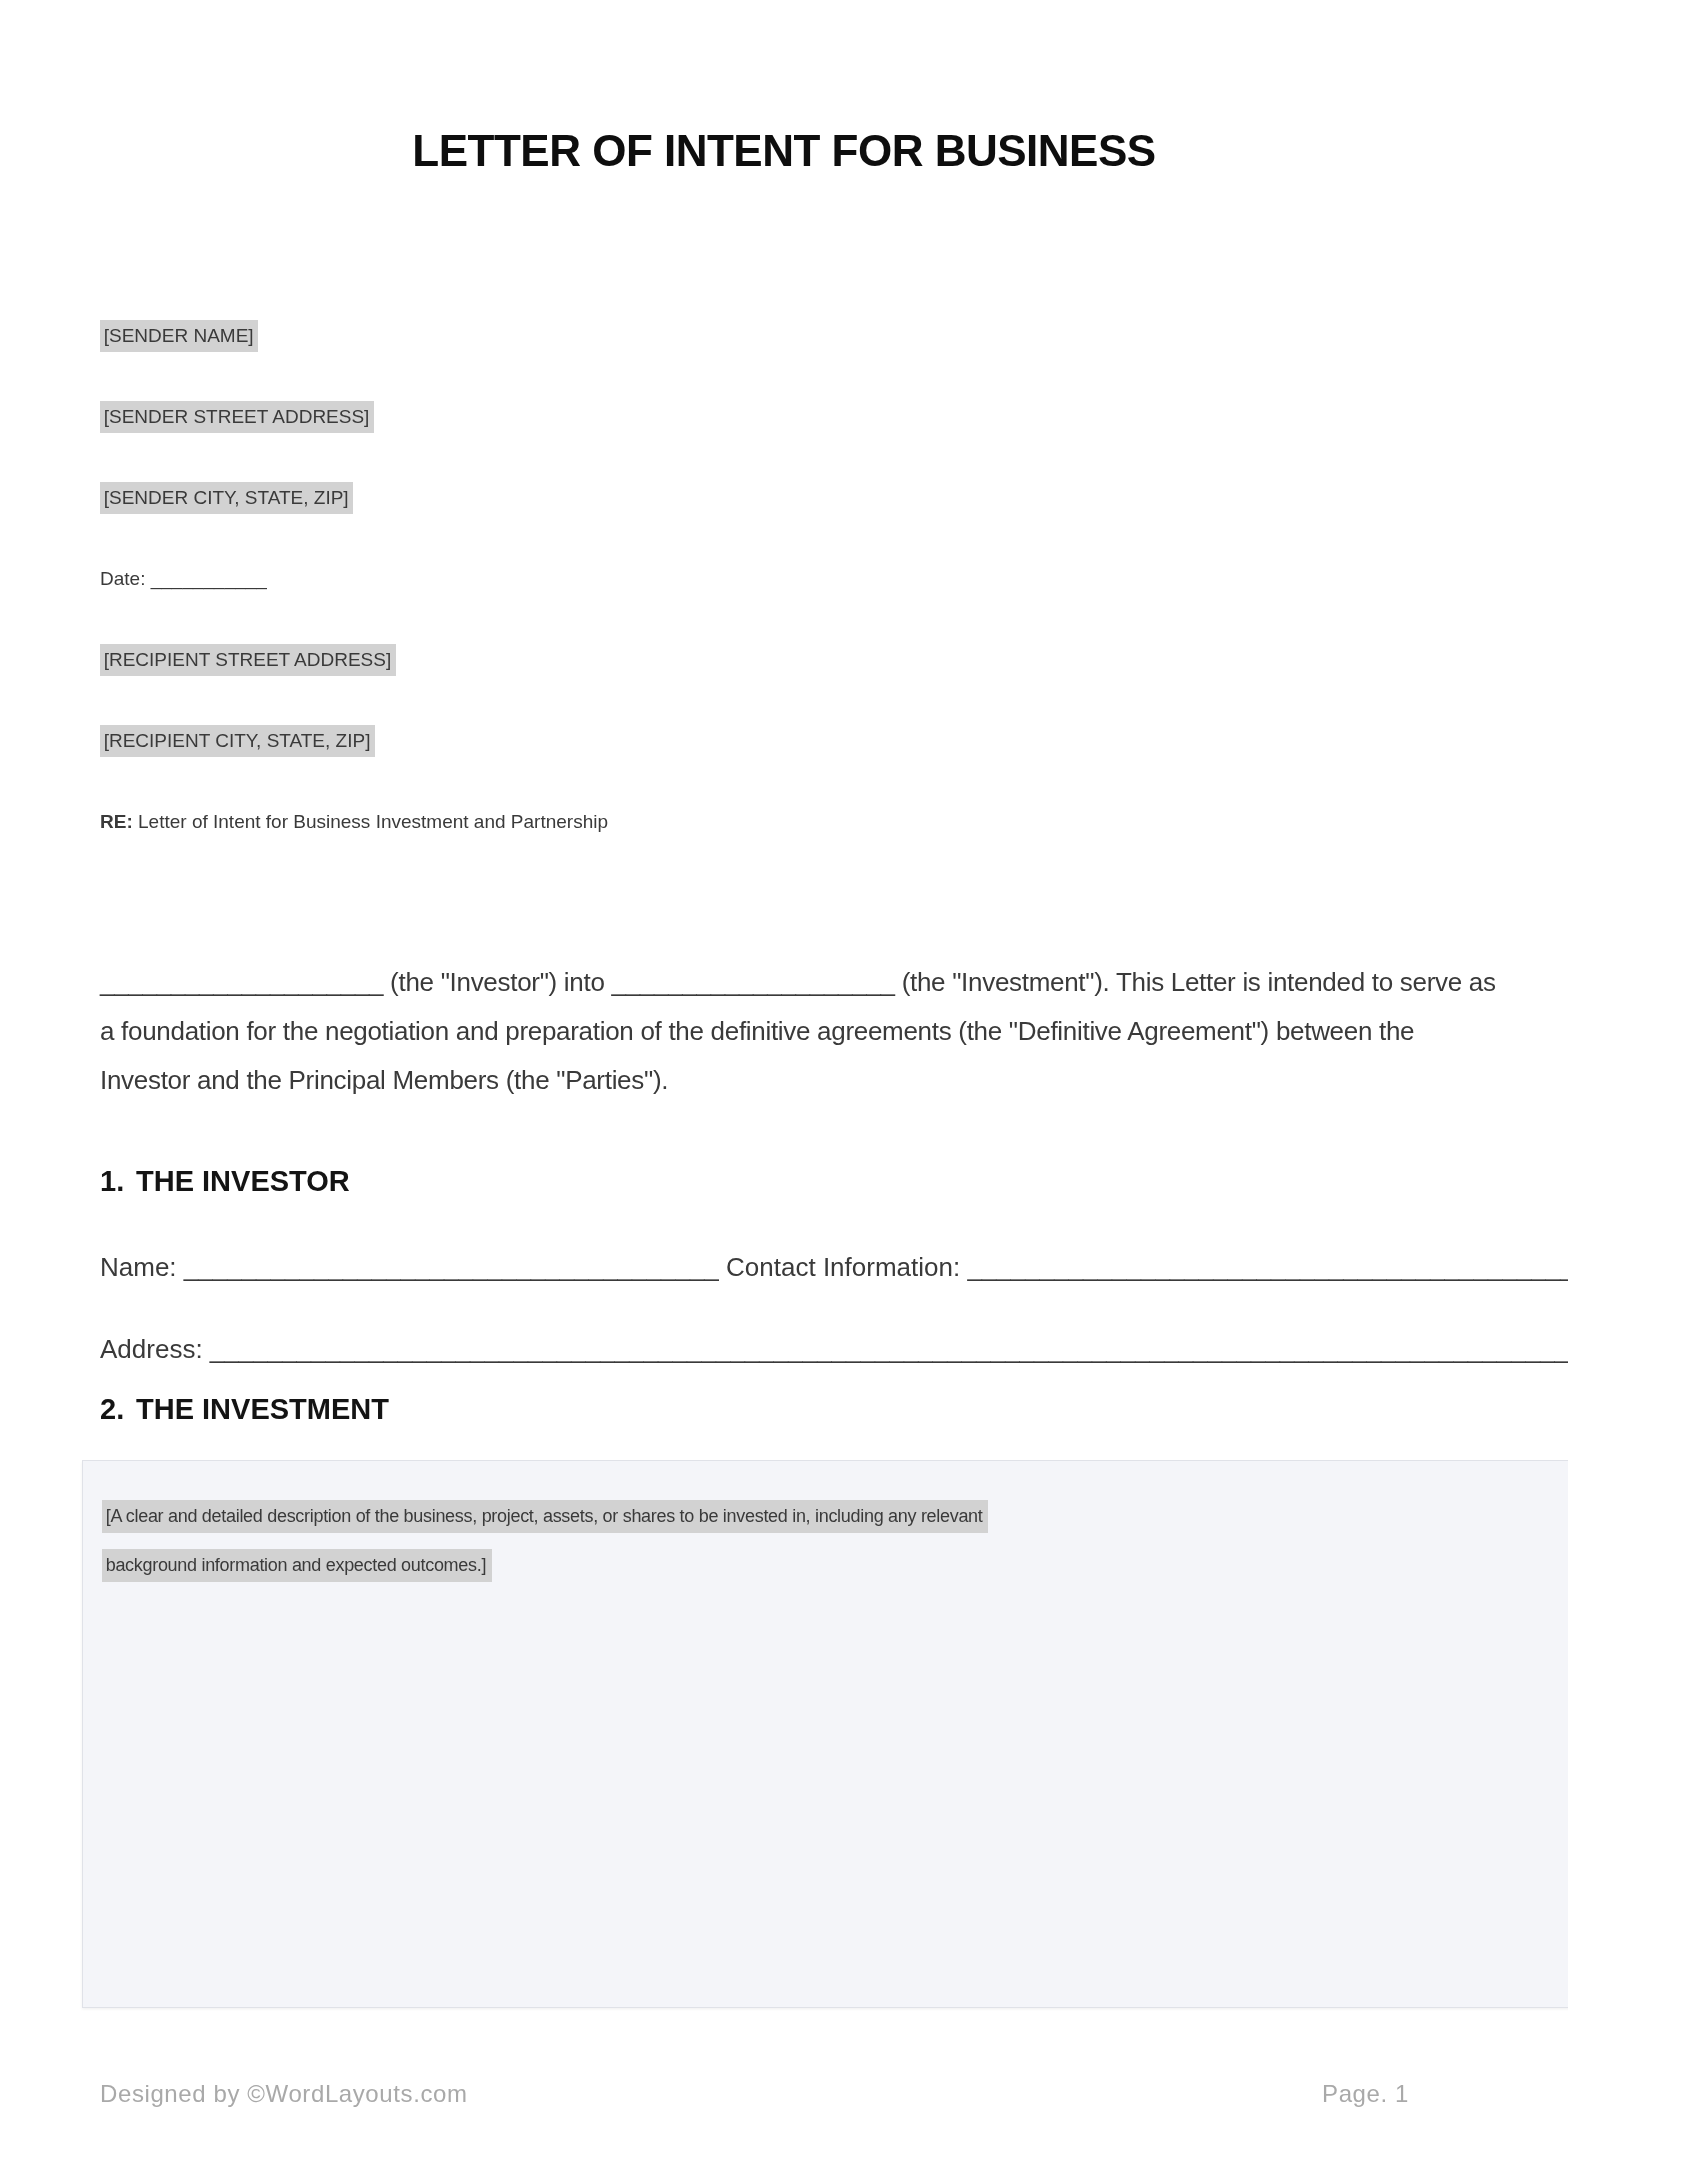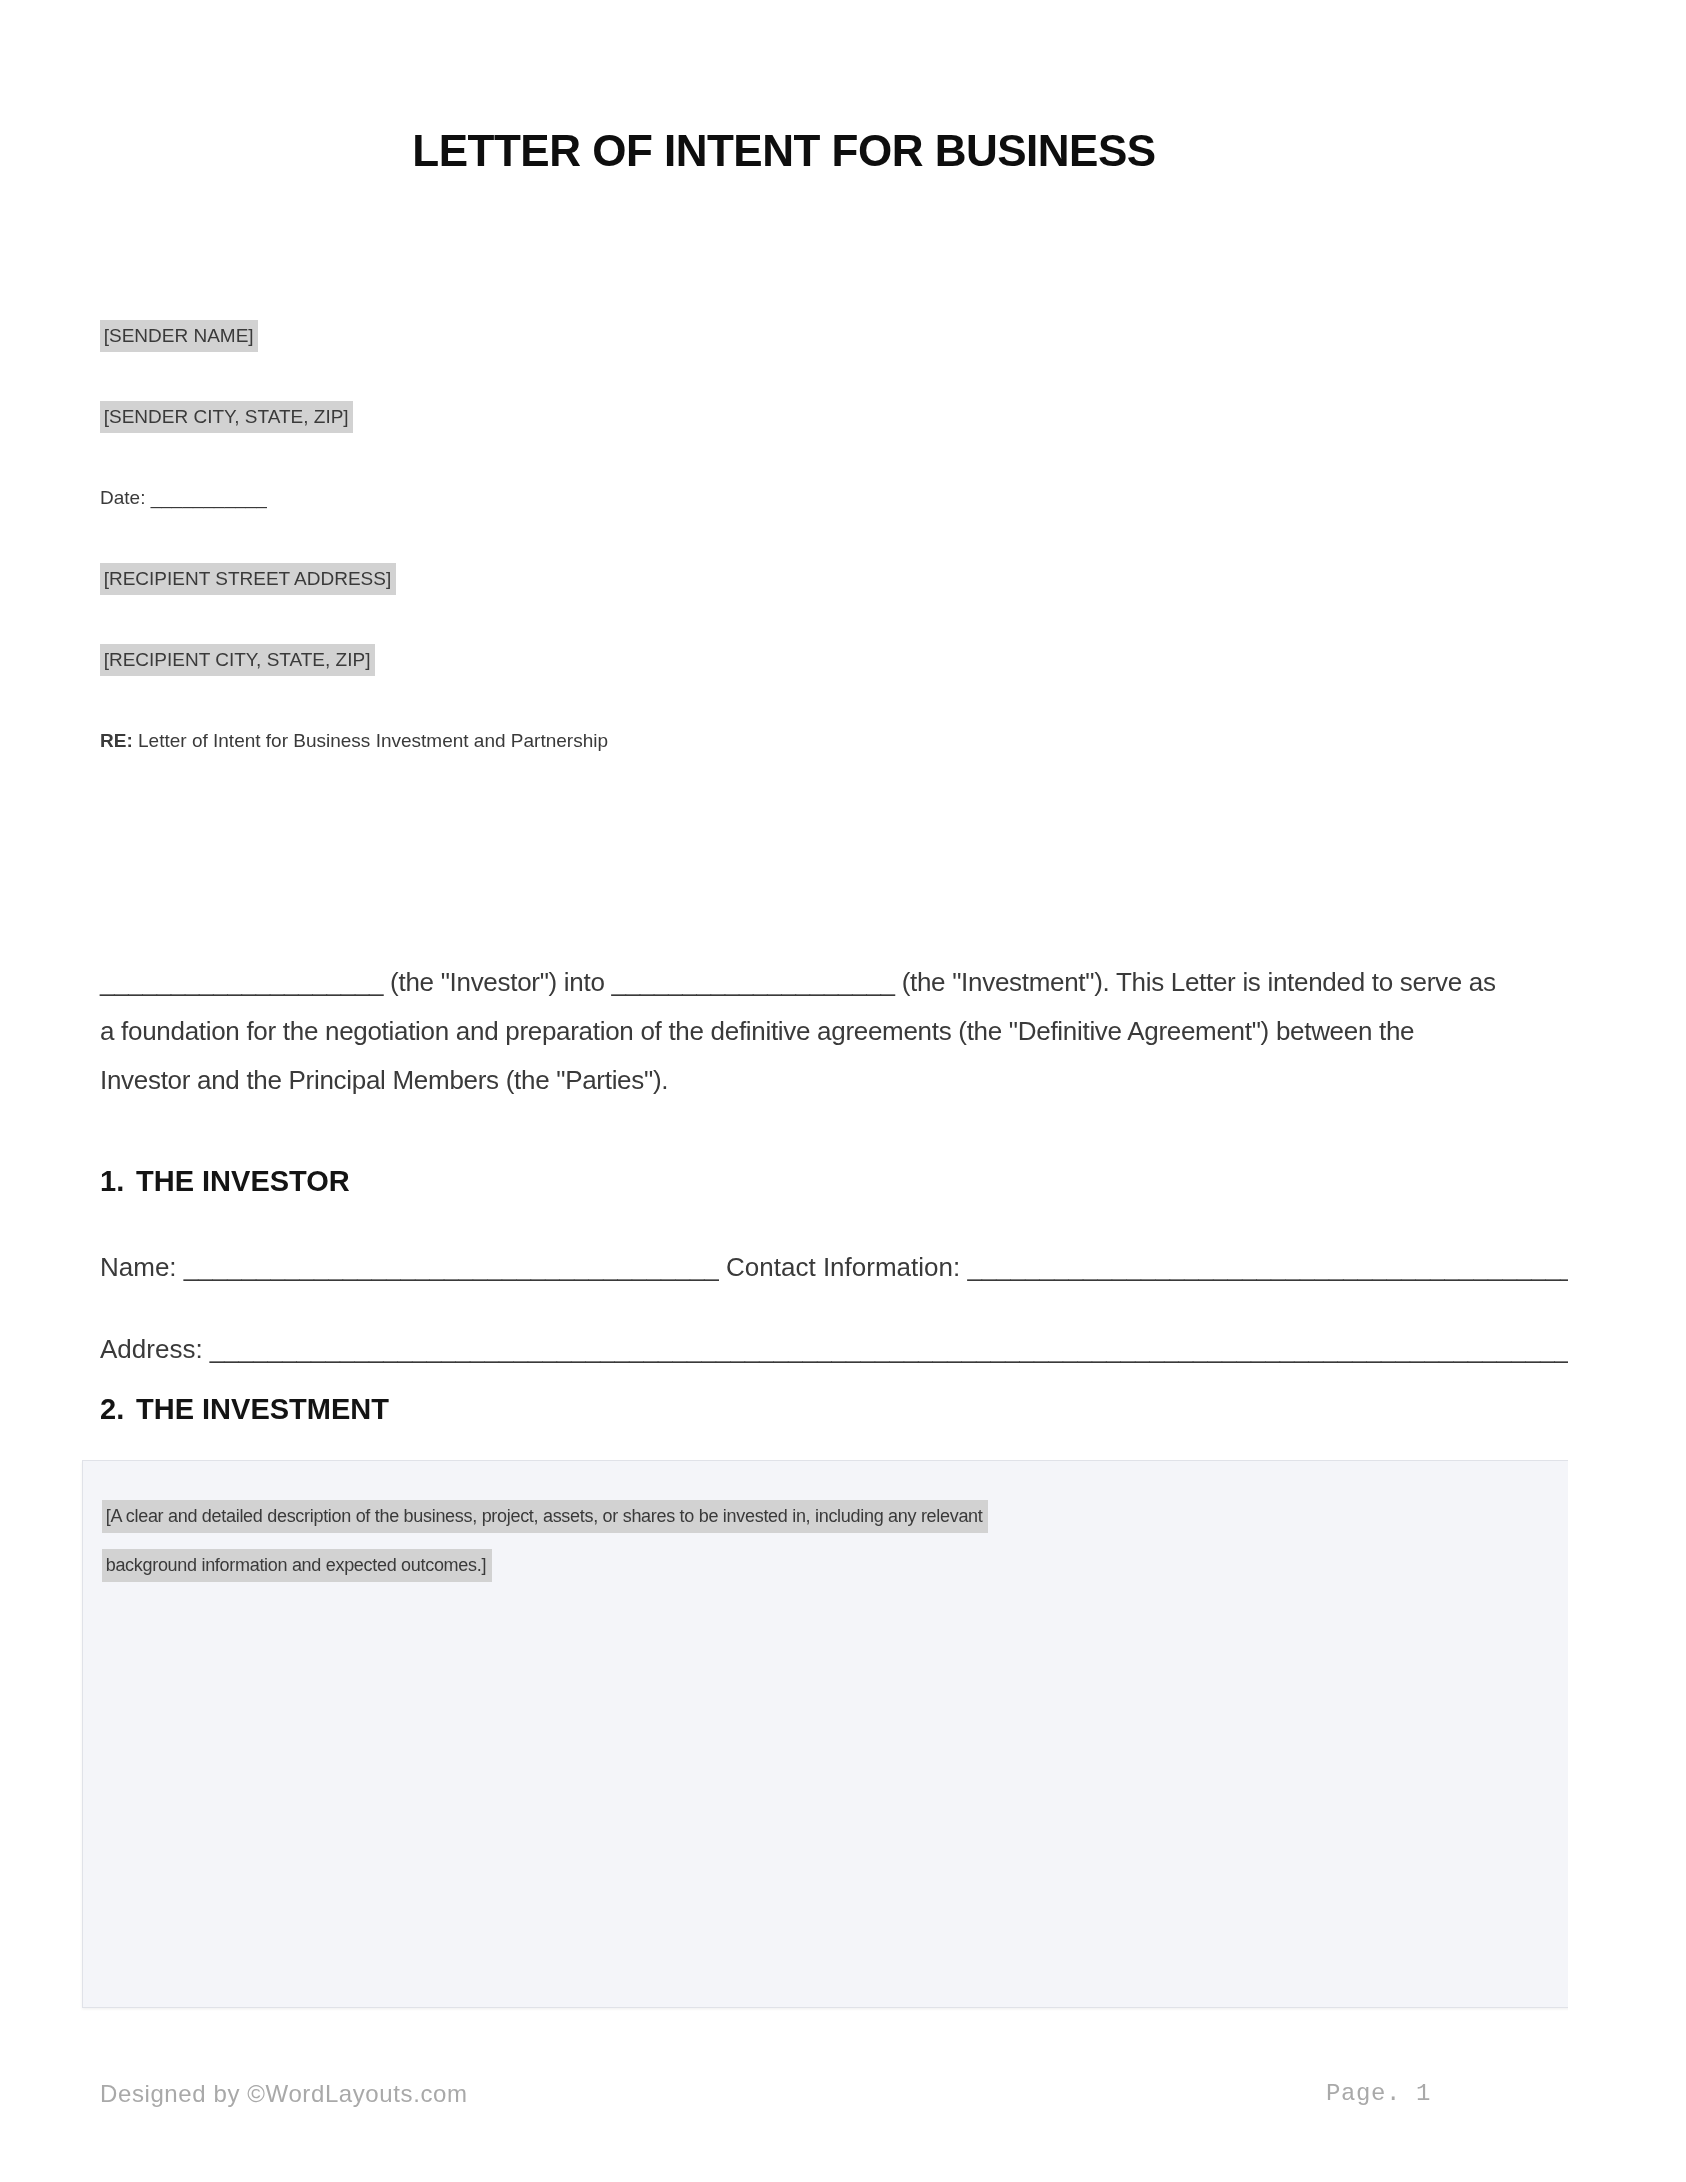--- a/index.html
+++ b/index.html
@@ -30,31 +30,32 @@
     background:var(--box_bg,#f4f5f9); border:0.9px solid var(--box_border,#e0e2e8);
     box-shadow:0 1.9px 2.8px rgba(0,0,0,0.06); padding:31px 19px;
   }
   .invest-box div { font-size:18px; line-height:49px; white-space:nowrap; letter-spacing:-0.3px; }
   .invest-box .hl { padding:5.6px 5.6px 6.6px 3.7px; }
   .footer-left, .footer-right {
     position:absolute; top:2080px; font-size:24px; letter-spacing:0.6px;
     color:var(--footer_text,#a9a9a9); white-space:nowrap;
   }
   .footer-left { left:100px; }
-  .footer-right { right:137px;font-family:Liberation Mono, monospace; }
+  .footer-right { right:159px; }
 </style>
 </head>
 <body>
 
 <div class="page">
 
   <h1 class="doc-title">LETTER OF INTENT FOR BUSINESS</h1>
 
   <div class="address-block">
     <p><span class="hl">[SENDER NAME]</span></p>
+    <p><span class="hl">[SENDER STREET ADDRESS]</span></p>
     <p><span class="hl">[SENDER CITY, STATE, ZIP]</span></p>
     <p><span>Date: </span><span>___________</span></p>
     <p><span class="hl">[RECIPIENT STREET ADDRESS]</span></p>
     <p><span class="hl">[RECIPIENT CITY, STATE, ZIP]</span></p>
     <p><span class="bold">RE:</span><span> Letter of Intent for Business Investment and Partnership</span></p>
   </div>
 
   <div class="intro">
     <div>____________________ (the "Investor") into ____________________ (the "Investment"). This Letter is intended to serve as</div>
     <div>a foundation for the negotiation and preparation of the definitive agreements (the "Definitive Agreement") between the</div>

